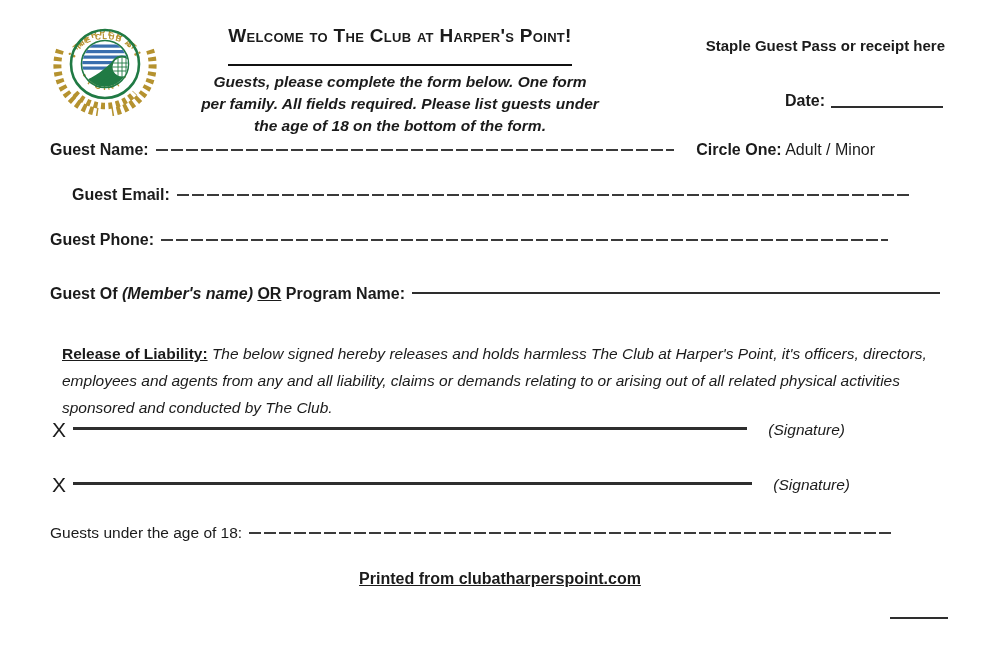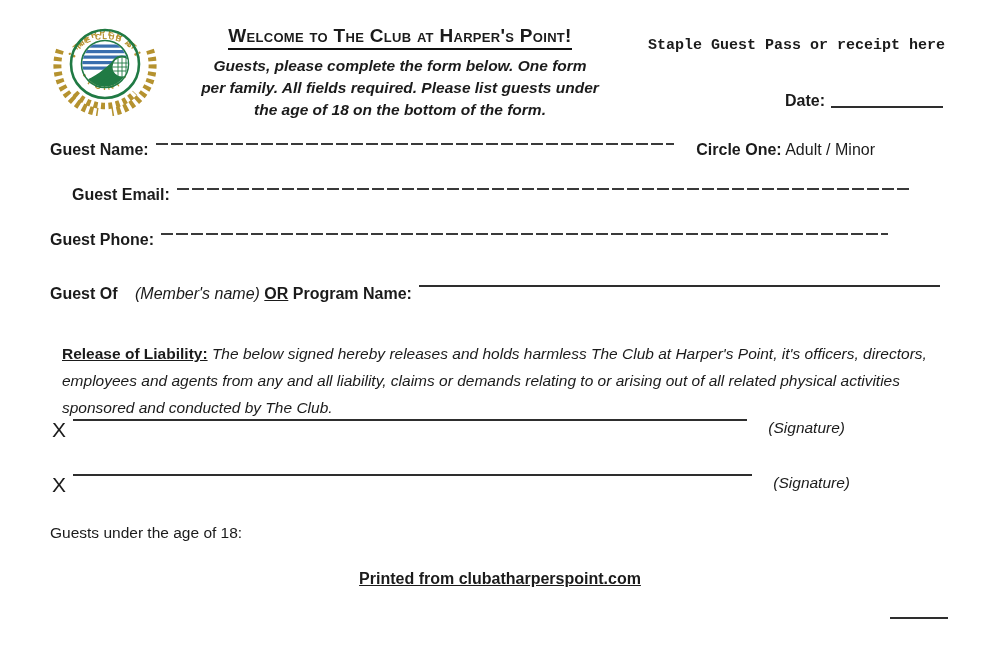--- a/index.html
+++ b/index.html
@@ -22,40 +22,40 @@
   .header-center {
     position:absolute; left:200px; top:25px; width:400px;
     text-align:center;
   }
   .form-title {
     font-size:19px; font-weight:bold;
     font-variant: small-caps;
     letter-spacing:.3px;
     display:inline-block;
     border-bottom:2px solid #111;
-    padding-bottom:1px;
+    padding-bottom:17px;
   }
   .form-instructions {
     margin-top:5px;
     font-size:15.5px; font-style:italic; font-weight:bold;
     line-height:1.42;
   }
   .staple-note {
     position:absolute; right:55px; top:37px;
-    font-size:15px; font-weight:600;font-family:Liberation Mono, monospace;
+    font-size:15px; font-weight:600;
   }
   
   .row {
     position:absolute;
-    display:flex; align-items:flex-start;
+    display:flex; align-items:center;
     font-size:16px;
   }
   .b  { font-weight:bold; white-space:pre; }
   .r  { font-weight:normal; white-space:pre; }
-  .i  { font-style:italic; font-weight:normal; white-space:pre;margin-left:13px; }
+  .i  { font-style:italic; font-weight:bold; white-space:pre; }
   .bu { font-weight:bold; text-decoration:underline; white-space:pre; }
   .fill {
     flex:1 1 auto; height:4px; margin:0 0 2px 7px;
     background:repeating-linear-gradient(90deg,#3a3a3a 0 12px,rgba(0,0,0,0) 12px 15px);
     background-size:100% 2.2px; background-position:bottom; background-repeat:no-repeat;
   }
   .fill.solid {
     background:#2e2e2e; height:2.2px; margin-bottom:2px;
   }
   .shortline {
@@ -189,21 +189,21 @@
     <div class="fill solid"></div>
     <span class="sig-label">(Signature)</span>
   </div>
 
   <div class="row" style="left:52px; top:474px; width:798px;">
     <span class="xmark">X</span>
     <div class="fill solid"></div>
     <span class="sig-label">(Signature)</span>
   </div>
 
-  <div class="row" style="left:50px; top:524px; width:842px; font-size:15.5px;flex-direction:column;">
+  <div class="row" style="left:50px; top:524px; width:842px; font-size:15.5px;">
     <span class="r">Guests under the age of 18:</span>
     <div class="fill"></div>
   </div>
 
   <div class="printed-from">
     <span>Printed from clubatharperspoint.com</span>
   </div>
 
   <div class="staff-row">
     <span class="shortline" style="width:58px"></span>

